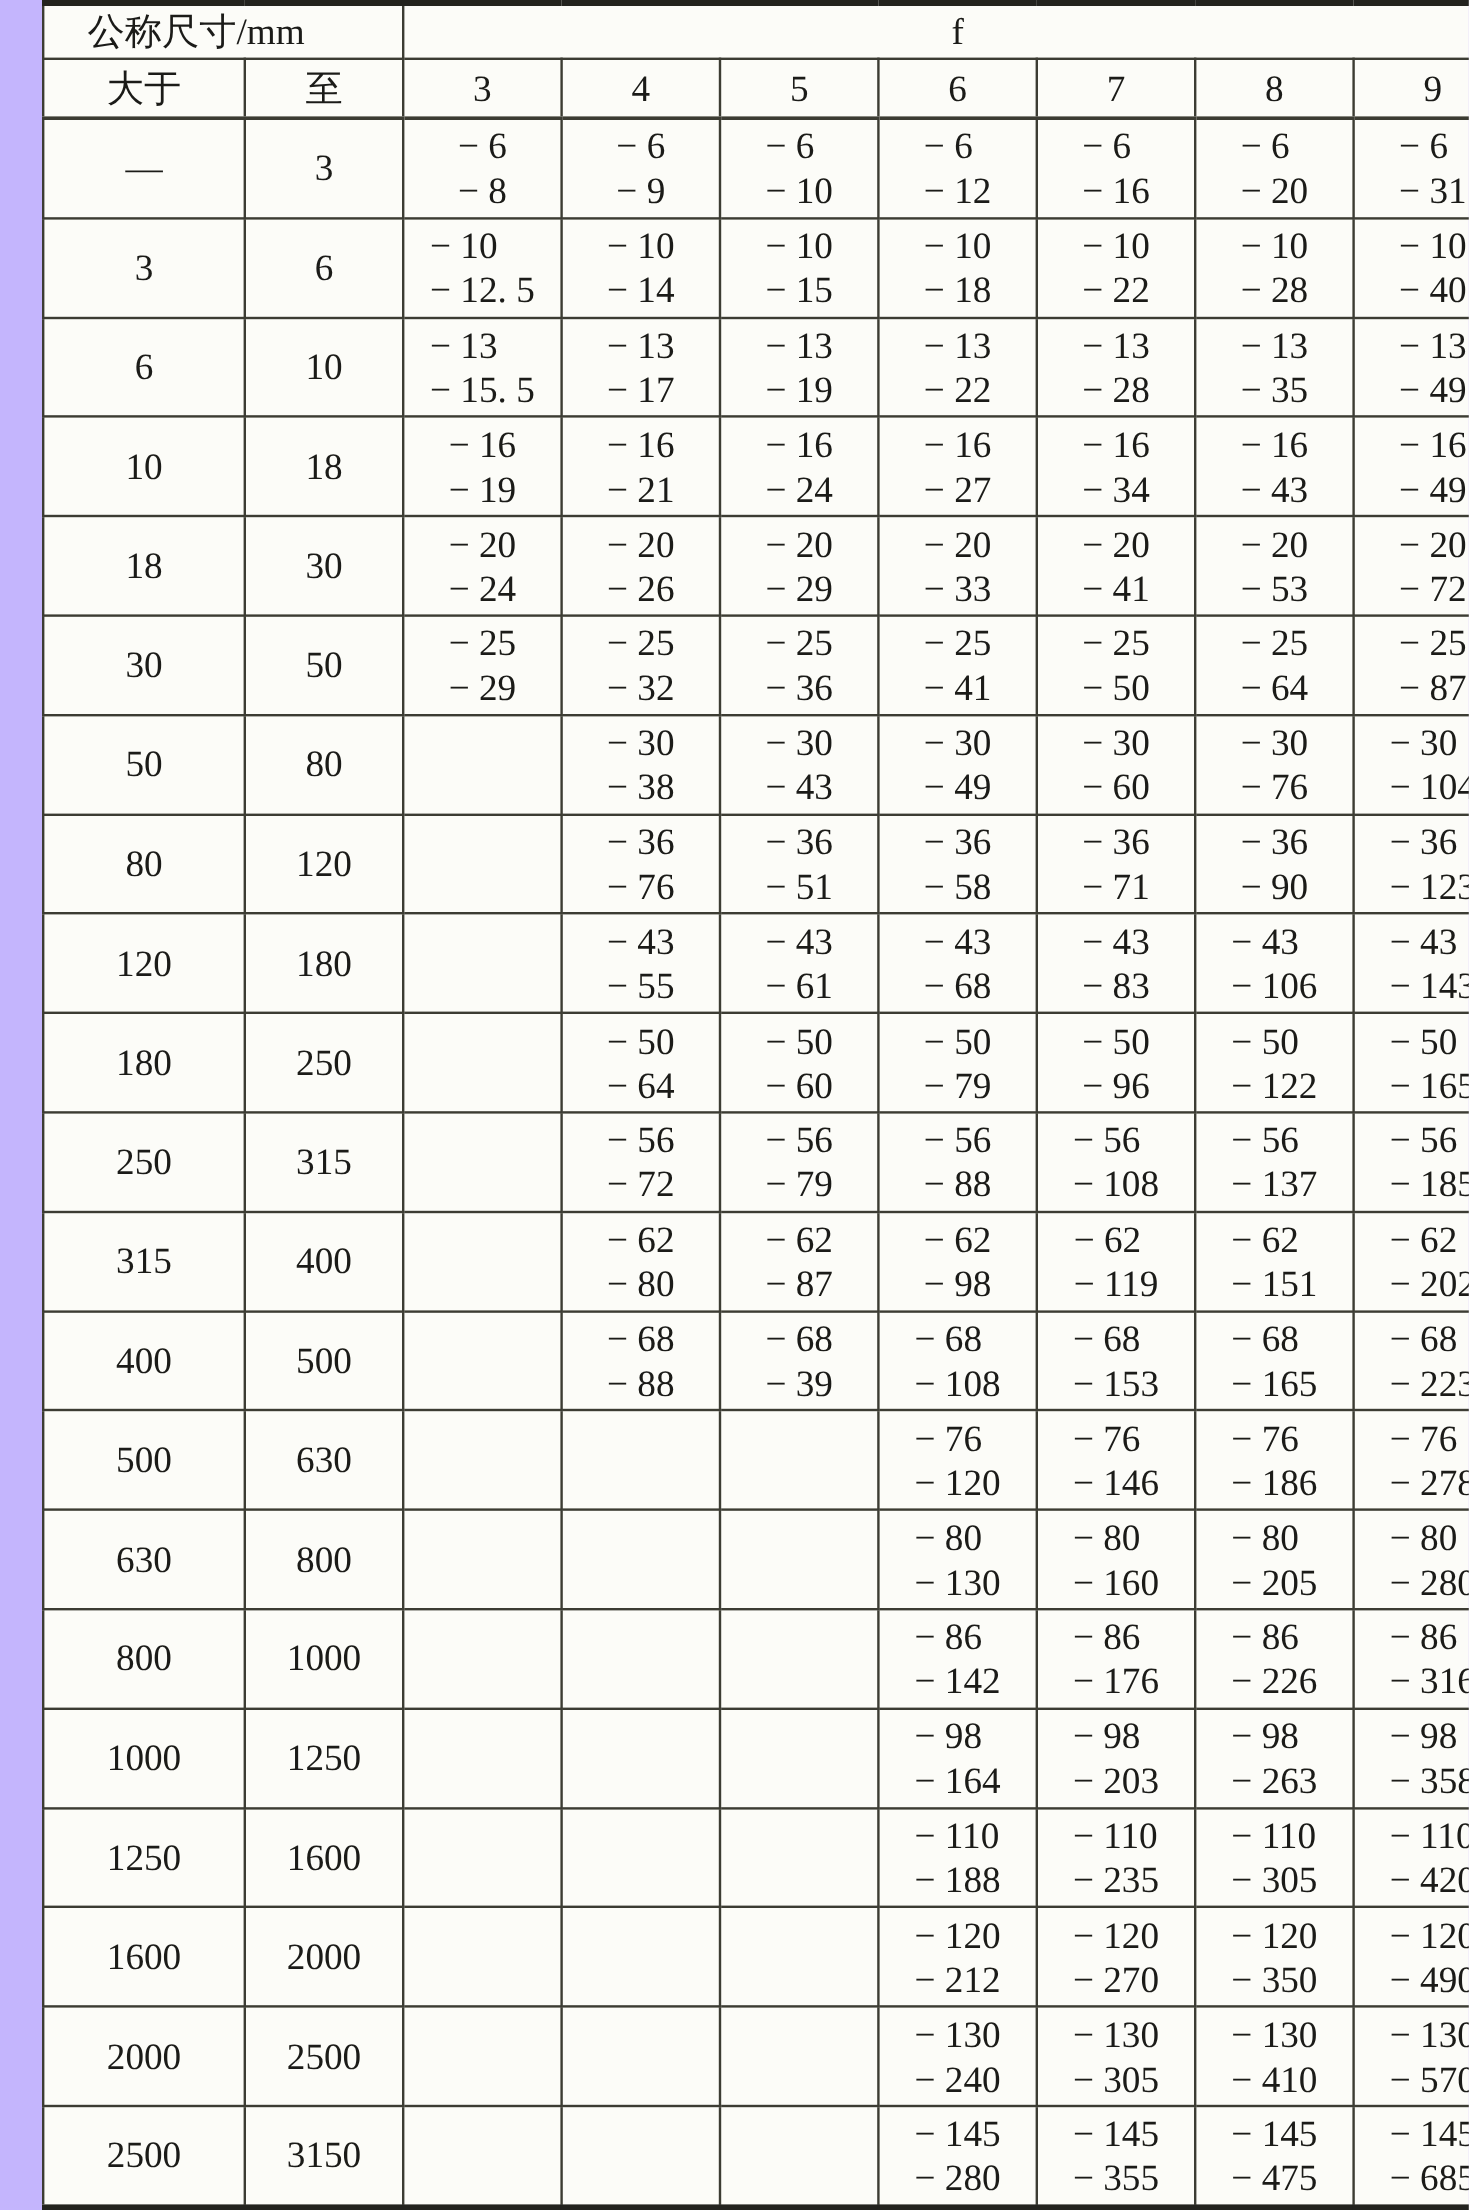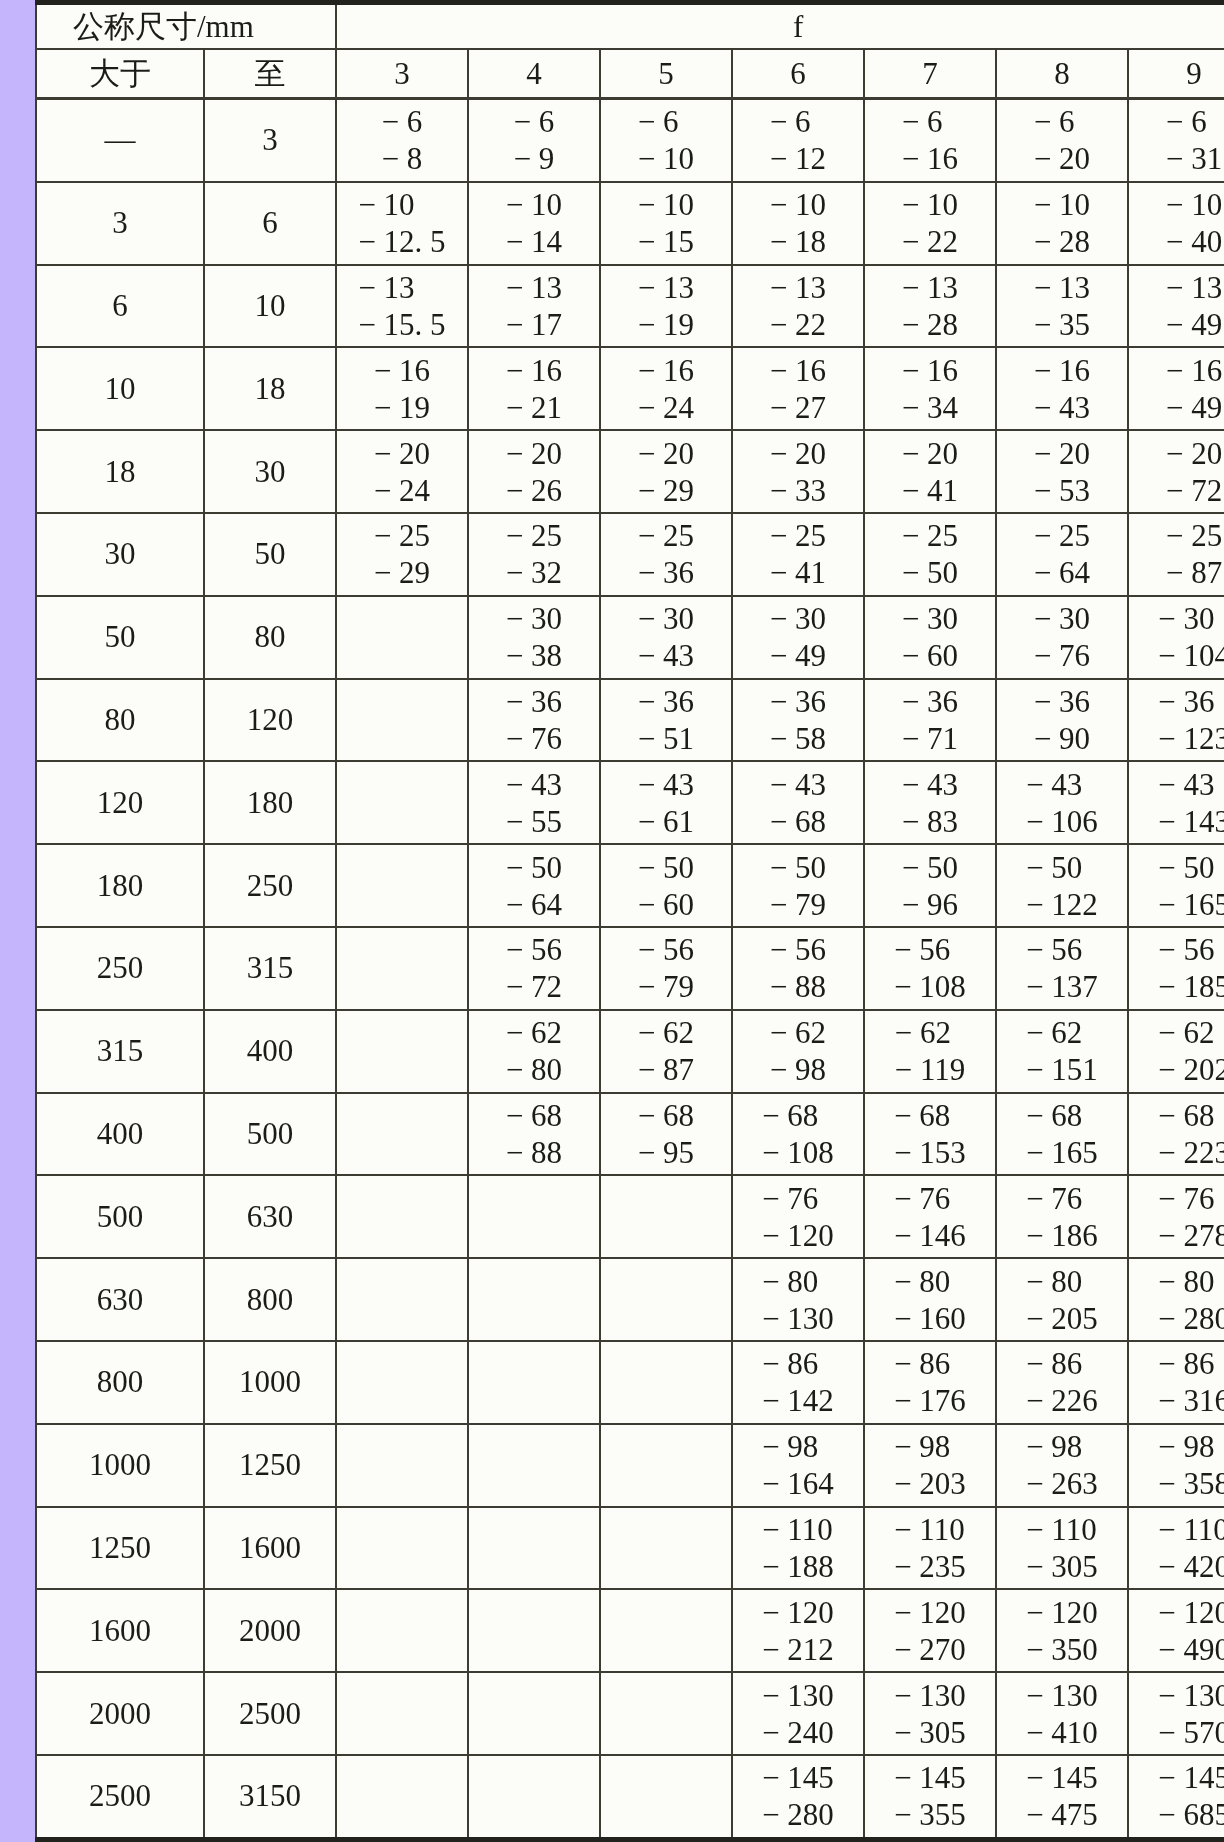--- a/index.html
+++ b/index.html
@@ -221,21 +221,21 @@
           <td class="val"><span class="pair"><span class="line">− 62</span><span class="line">− 98</span></span></td>
           <td class="val"><span class="pair"><span class="line">− 62</span><span class="line">− 119</span></span></td>
           <td class="val"><span class="pair"><span class="line">− 62</span><span class="line">− 151</span></span></td>
           <td class="val"><span class="pair"><span class="line">− 62</span><span class="line">− 202</span></span></td>
         </tr>
         <tr>
           <td class="range">400</td>
           <td class="range">500</td>
           <td class="val"></td>
           <td class="val"><span class="pair"><span class="line">− 68</span><span class="line">− 88</span></span></td>
-          <td class="val"><span class="pair"><span class="line">− 68</span><span class="line">− 95</span></span></td>
+          <td class="val"><span class="pair"><span class="line">− 68</span><span class="line">− 39</span></span></td>
           <td class="val"><span class="pair"><span class="line">− 68</span><span class="line">− 108</span></span></td>
           <td class="val"><span class="pair"><span class="line">− 68</span><span class="line">− 153</span></span></td>
           <td class="val"><span class="pair"><span class="line">− 68</span><span class="line">− 165</span></span></td>
           <td class="val"><span class="pair"><span class="line">− 68</span><span class="line">− 223</span></span></td>
         </tr>
         <tr>
           <td class="range">500</td>
           <td class="range">630</td>
           <td class="val"></td>
           <td class="val"></td>

